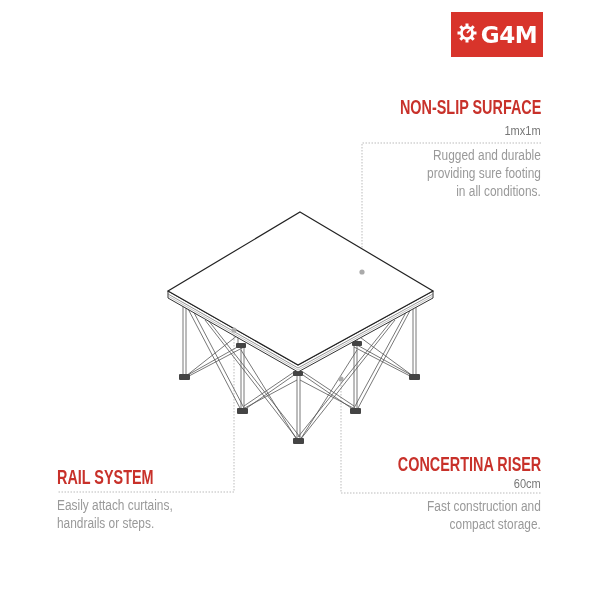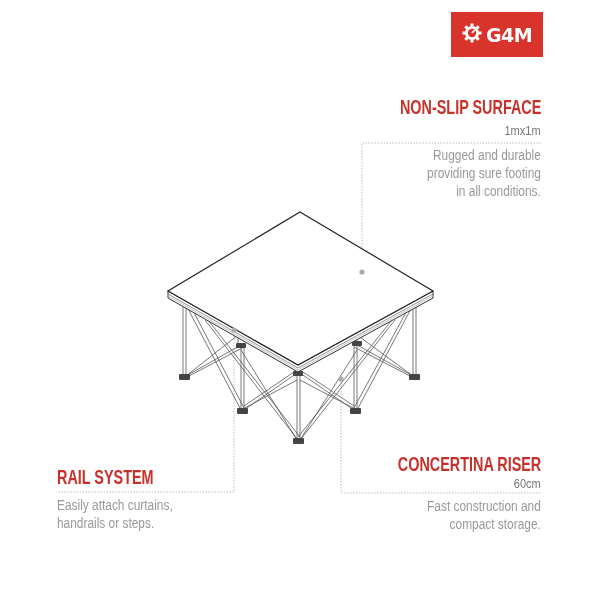--- a/index.html
+++ b/index.html
@@ -1,21 +1,21 @@
 <!DOCTYPE html>
 <html><head>
   <meta charset="utf-8">
   <style>
     html, body { margin: 0; padding: 0; background: #ffffff; }
     body { width: 600px; height: 600px; position: relative; overflow: hidden;
            font-family: "Liberation Sans", sans-serif; }
     .logo { position: absolute; left: 451px; top: 12px; width: 92px; height: 45px;
             background: #d8342b; display: flex; align-items: center; justify-content: center;
             gap: 4px; color: #fff; }
-    .logo-text { font-family: "DejaVu Sans", sans-serif; font-weight: bold; font-size: 19px;
+    .logo-text { font-family: "DejaVu Sans", sans-serif; font-weight: bold; font-size: 23px;
                  letter-spacing: -0.5px; }
     .title { position: absolute; color: #c8312a; font-family: "Liberation Sans", sans-serif;
              font-weight: bold; font-size: 20px; transform: scaleX(0.72); white-space: nowrap; }
     .title.right { transform-origin: right center; text-align: right; }
     .title.left { transform-origin: left center; }
     .sub { position: absolute; color: #777; font-size: 13px; text-align: right;
            font-family: "Liberation Sans Narrow", "Liberation Sans", sans-serif;
            transform: scaleX(0.85); transform-origin: right center; white-space: nowrap; }
     .desc { position: absolute; color: #999; font-size: 14px; line-height: 18px;
             white-space: nowrap; transform: scaleX(0.85); }

